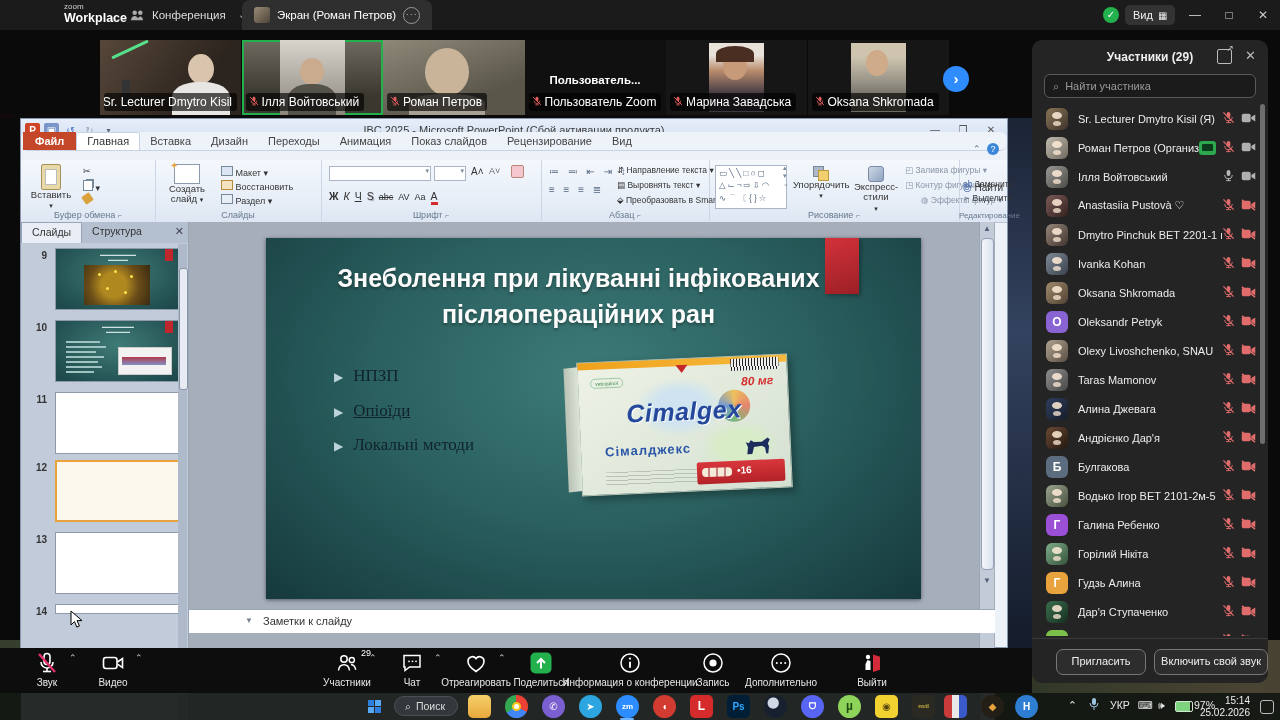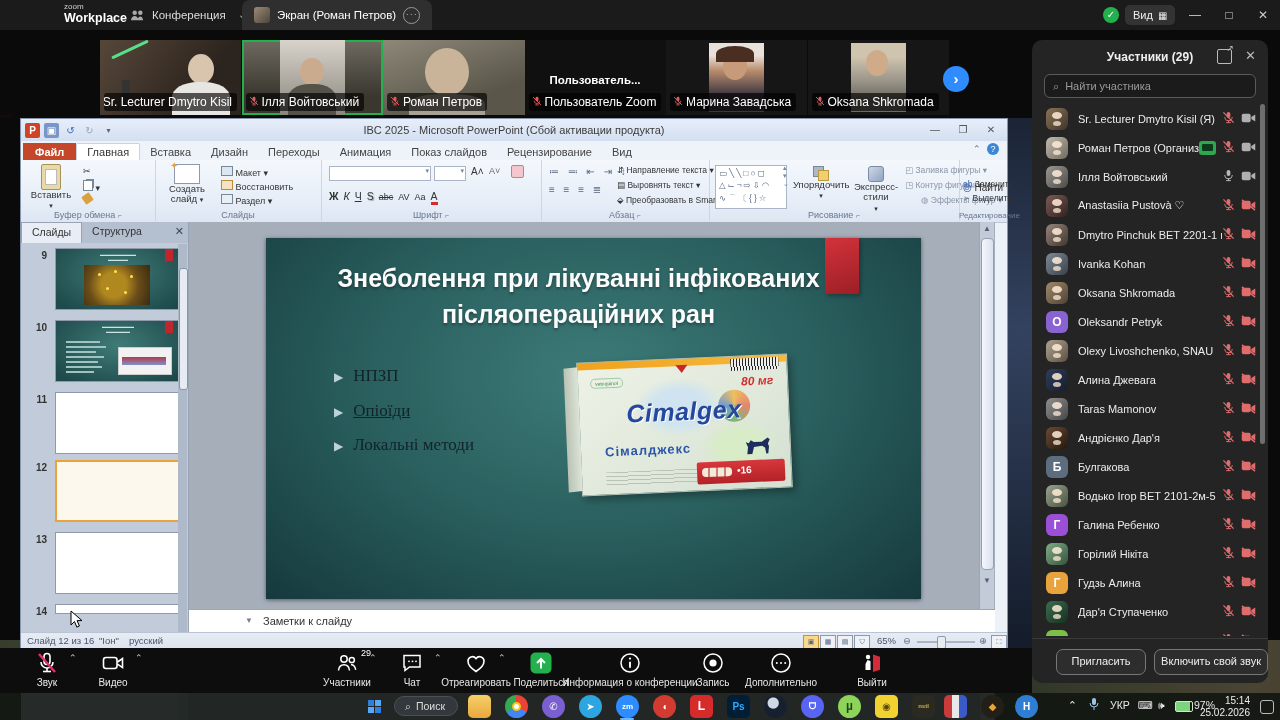--- a/index.html
+++ b/index.html
@@ -45,21 +45,21 @@
   .pt2{background:linear-gradient(180deg,#cfc4ae 20%,#9a9589 55%,#6e6a62 80%);}
   #next-page{left:943px;top:66px;width:26px;height:26px;border-radius:50%;background:#2e8cff;color:#fff;font-size:15px;line-height:25px;text-align:center;font-weight:bold;}
   
   #ppt{left:20px;top:118px;width:988px;height:530px;background:#edf2f9;border:1px solid #8796ad;box-sizing:border-box;}
   #ppt-title{left:0;top:0;width:986px;height:22px;background:linear-gradient(#e7eefa,#d3dff0);display:flex;align-items:center;}
   #qat{display:flex;align-items:center;gap:4px;padding-left:4px;}
   .qic{width:15px;height:15px;font-size:10px;line-height:15px;text-align:center;border-radius:2px;}
   #ppt-title .tt{position:absolute;left:0;width:100%;text-align:center;font-size:11px;color:#3b3b3b;}
   #ppt-winctl{position:absolute;right:2px;top:2px;display:flex;}
   #ppt-winctl span{width:28px;height:17px;font-size:10px;text-align:center;line-height:17px;color:#555;}
-  #ppt-tabs{left:0;top:24px;width:986px;height:19px;background:#eef3fa;border-bottom:1px solid #c8d2e2;display:flex;align-items:flex-end;padding-left:2px;box-sizing:border-box;}
+  #ppt-tabs{left:0;top:13px;width:986px;height:19px;background:#eef3fa;border-bottom:1px solid #c8d2e2;display:flex;align-items:flex-end;padding-left:2px;box-sizing:border-box;border-radius:7px;}
   .rtab{font-size:11px;color:#444;padding:2px 10px 3px;}
   .rtab.file{background:#c5472a;color:#fff;font-weight:bold;padding:3px 12px;}
   .rtab.active{background:#fff;border:1px solid #c8d2e2;border-bottom:none;border-radius:2px 2px 0 0;color:#333;}
   #ribbon{left:0;top:41px;width:986px;height:62px;background:linear-gradient(#f4f8fd,#e6edf7 70%,#dde6f2);border-bottom:1px solid #b9c4d4;}
   .grp{position:absolute;top:0;height:61px;border-right:1px solid #cdd6e4;}
   .grp .glabel{position:absolute;bottom:1px;left:0;right:0;text-align:center;font-size:9px;color:#68788f;}
   .bigbtn{position:absolute;text-align:center;font-size:9.5px;color:#333;line-height:1.1;}
   .mini{position:absolute;font-size:9px;color:#333;white-space:nowrap;}
   .combo{position:absolute;height:13px;background:#fff;border:1px solid #aab6c8;font-size:9px;color:#888;}
   .combo:after{content:"▾";position:absolute;right:1px;top:0;font-size:7px;color:#789;}
@@ -492,35 +492,20 @@
         <div class="arr" style="top:496px;">▲</div>
 
       </div>
     </div>
 
     <div class="abs" id="notes">
       <span class="splitter">▼</span>
       <span class="ntext">Заметки к слайду</span>
     </div>
 
-    <div class="abs" id="status">
-      <span class="sseg" style="left:6px;">Слайд 12 из 16</span>
-      <span class="sseg" style="left:78px;">"Іон"</span>
-      <span class="sseg" style="left:108px;">русский</span>
-      <span class="vicon on" style="left:782px;">▣</span>
-      <span class="vicon" style="left:799px;">▦</span>
-      <span class="vicon" style="left:816px;">▤</span>
-      <span class="vicon" style="left:833px;">⛉</span>
-      <span class="sseg" style="left:856px;">65%</span>
-      <span class="sseg" style="left:882px;color:#68788f;">⊖</span>
-      <span id="zoomtrack" style="left:896px;"></span>
-      <span id="zoomthumb" style="left:916px;"></span>
-      <span class="sseg" style="left:958px;color:#68788f;">⊕</span>
-      <span class="vicon" style="left:970px;">⛶</span>
-    </div>
   </div>
 
   <div class="abs" id="ppanel">
     <div id="ptitle">Участники (29)</div>
     <div id="pout"></div>
     <div id="pclose">✕</div>
     <div id="psearch">
       <span style="font-size:11px;">⌕</span>
       <span>Найти участника</span>
     </div>
@@ -694,44 +679,44 @@
                 <line x1="1.5" y1="1.5" x2="12.5" y2="12.5" stroke="#e06c6c" stroke-width="1.4"></line>
               </svg></span>
             <span><svg width="15" height="12" viewBox="0 0 16 12">
                 <rect x="0.8" y="1.5" width="9.5" height="9" rx="1.8" fill="#e06c6c"></rect>
                 <path d="M11 5l4.2-2.8v7.6L11 7z" fill="#e06c6c"></path>
                 <line x1="1" y1="0.5" x2="15" y2="11.5" stroke="#e06c6c" stroke-width="1.5"></line>
               </svg></span>
           </div>
         </div>
         <div class="prow">
+          <div class="pav" style="background: linear-gradient(135deg, rgb(143, 143, 143), rgb(71, 71, 71));">
+            <span class="ph"></span>
+          </div>
+          <div class="pname">Taras Mamonov</div>
+          <div class="pics">
+            <span><svg width="13" height="13" viewBox="0 0 14 14">
+                <rect x="5" y="1" width="4" height="6.5" rx="2" fill="#e06c6c"></rect>
+                <path d="M3 6.5a4 4 0 0 0 8 0" fill="none" stroke="#e06c6c" stroke-width="1.1"></path>
+                <line x1="7" y1="10.5" x2="7" y2="12.5" stroke="#e06c6c" stroke-width="1.1"></line>
+                <line x1="4.5" y1="12.5" x2="9.5" y2="12.5" stroke="#e06c6c" stroke-width="1.1"></line>
+                <line x1="1.5" y1="1.5" x2="12.5" y2="12.5" stroke="#e06c6c" stroke-width="1.4"></line>
+              </svg></span>
+            <span><svg width="15" height="12" viewBox="0 0 16 12">
+                <rect x="0.8" y="1.5" width="9.5" height="9" rx="1.8" fill="#e06c6c"></rect>
+                <path d="M11 5l4.2-2.8v7.6L11 7z" fill="#e06c6c"></path>
+                <line x1="1" y1="0.5" x2="15" y2="11.5" stroke="#e06c6c" stroke-width="1.5"></line>
+              </svg></span>
+          </div>
+        </div>
+        <div class="prow">
           <div class="pav" style="background: linear-gradient(135deg, rgb(47, 62, 92), rgb(22, 29, 44));">
             <span class="ph"></span>
           </div>
           <div class="pname">Алина Джевага</div>
-          <div class="pics">
-            <span><svg width="13" height="13" viewBox="0 0 14 14">
-                <rect x="5" y="1" width="4" height="6.5" rx="2" fill="#e06c6c"></rect>
-                <path d="M3 6.5a4 4 0 0 0 8 0" fill="none" stroke="#e06c6c" stroke-width="1.1"></path>
-                <line x1="7" y1="10.5" x2="7" y2="12.5" stroke="#e06c6c" stroke-width="1.1"></line>
-                <line x1="4.5" y1="12.5" x2="9.5" y2="12.5" stroke="#e06c6c" stroke-width="1.1"></line>
-                <line x1="1.5" y1="1.5" x2="12.5" y2="12.5" stroke="#e06c6c" stroke-width="1.4"></line>
-              </svg></span>
-            <span><svg width="15" height="12" viewBox="0 0 16 12">
-                <rect x="0.8" y="1.5" width="9.5" height="9" rx="1.8" fill="#e06c6c"></rect>
-                <path d="M11 5l4.2-2.8v7.6L11 7z" fill="#e06c6c"></path>
-                <line x1="1" y1="0.5" x2="15" y2="11.5" stroke="#e06c6c" stroke-width="1.5"></line>
-              </svg></span>
-          </div>
-        </div>
-        <div class="prow">
-          <div class="pav" style="background: linear-gradient(135deg, rgb(143, 143, 143), rgb(71, 71, 71));">
-            <span class="ph"></span>
-          </div>
-          <div class="pname">Taras Mamonov</div>
           <div class="pics">
             <span><svg width="13" height="13" viewBox="0 0 14 14">
                 <rect x="5" y="1" width="4" height="6.5" rx="2" fill="#e06c6c"></rect>
                 <path d="M3 6.5a4 4 0 0 0 8 0" fill="none" stroke="#e06c6c" stroke-width="1.1"></path>
                 <line x1="7" y1="10.5" x2="7" y2="12.5" stroke="#e06c6c" stroke-width="1.1"></line>
                 <line x1="4.5" y1="12.5" x2="9.5" y2="12.5" stroke="#e06c6c" stroke-width="1.1"></line>
                 <line x1="1.5" y1="1.5" x2="12.5" y2="12.5" stroke="#e06c6c" stroke-width="1.4"></line>
               </svg></span>
             <span><svg width="15" height="12" viewBox="0 0 16 12">
                 <rect x="0.8" y="1.5" width="9.5" height="9" rx="1.8" fill="#e06c6c"></rect>

